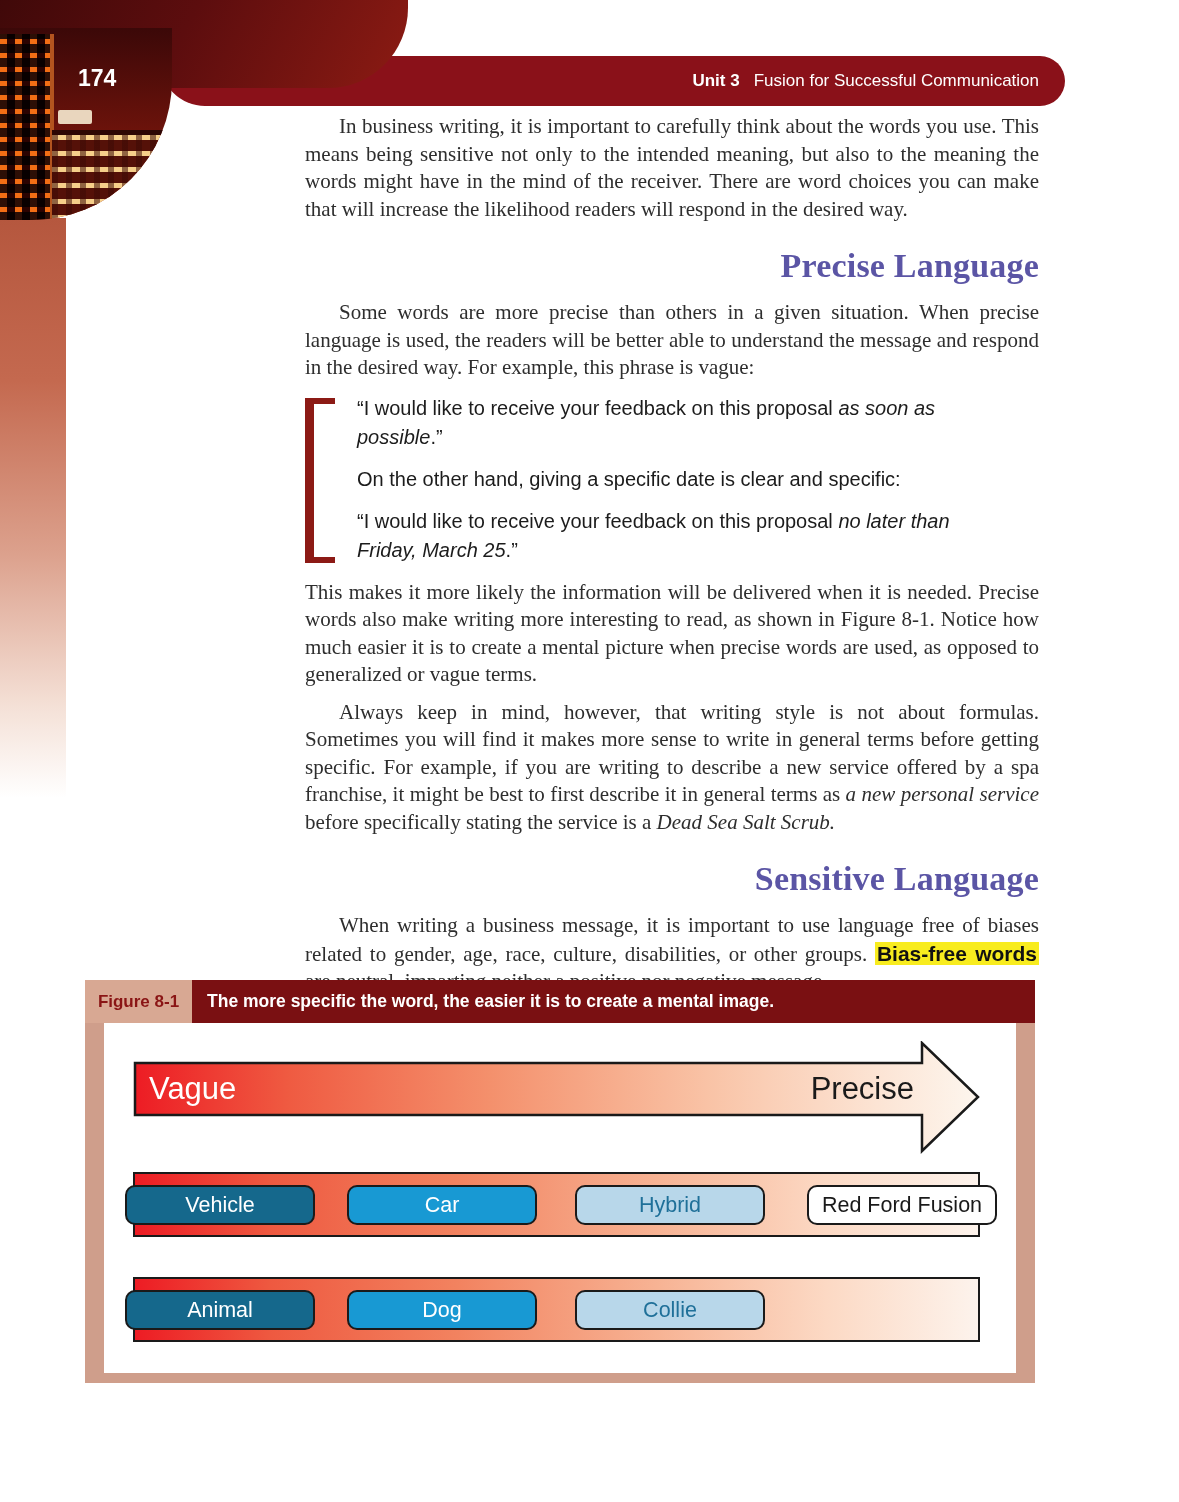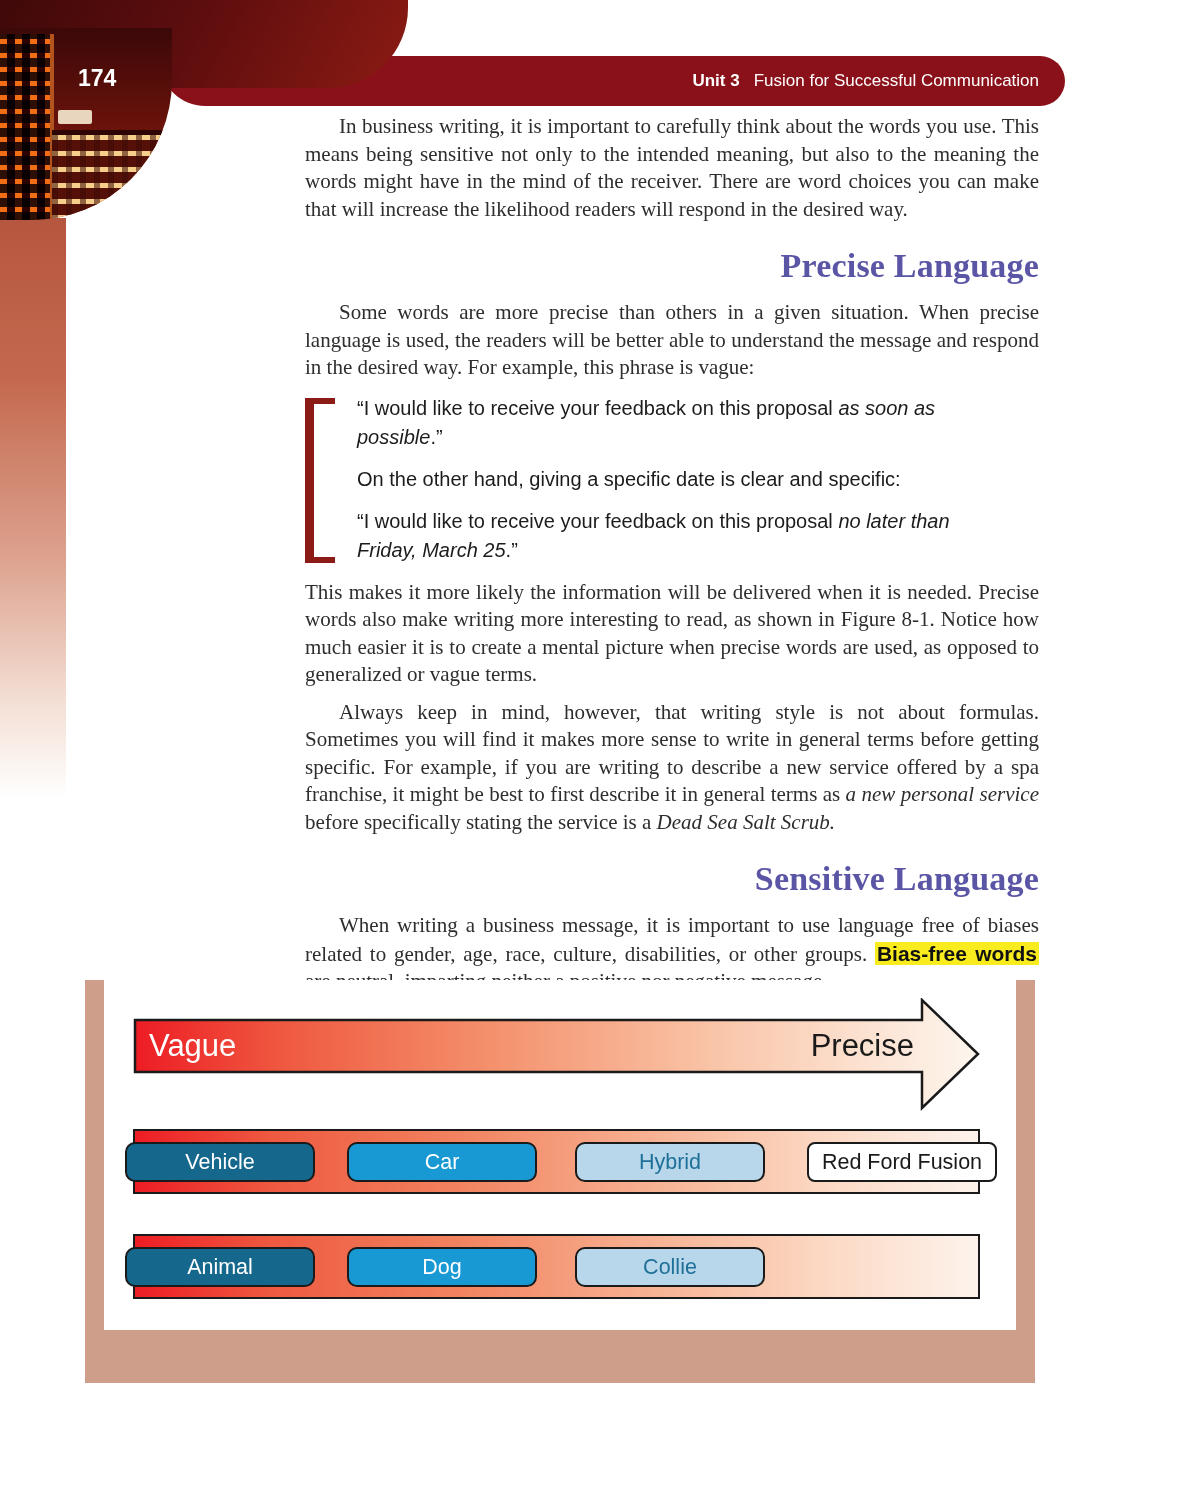--- a/index.html
+++ b/index.html
@@ -119,21 +119,21 @@
   .flow-box {
     position:absolute; height:40px; width:190px; border:2px solid #1a1a1a; border-radius:10px;
     display:flex; align-items:center; justify-content:center;
     font-family:"Liberation Sans", sans-serif; font-size:21.5px;
   }
   .row1-box { top:162px; }
   .row2-box { top:267px; }
   .bx0 { left:13px;  background:#15688c; color:#ffffff;margin-left:8px; }
   .bx1 { left:243px; background:#1899d3; color:#ffffff; }
   .bx2 { left:471px; background:#b8d7ea; color:#1f7099; }
-  .bx3 { left:703px; background:#ffffff; color:#1a1a1a;border-radius:8px; }
+  .bx3 { left:703px; background:#ffffff; color:#1a1a1a; }
 </style>
 </head>
 <body>
 
 <div class="page">
 
   <div class="header-bar">
     <span class="unit-label">Unit 3</span>
     <span class="unit-title">Fusion for Successful Communication</span>
   </div>
@@ -166,20 +166,24 @@
     <p class="body-para">This makes it more likely the information will be delivered when it is needed. Precise words also make writing more interesting to read, as shown in Figure 8-1. Notice how much easier it is to create a mental picture when precise words are used, as opposed to generalized or vague terms.</p>
 
     <p class="body-para indent" style="margin-top:10px;"><span>Always keep in mind, however, that writing style is not about formulas. Sometimes you will find it makes more sense to write in general terms before getting specific. For example, if you are writing to describe a new service offered by a spa franchise, it might be best to first describe it in general terms as </span><span class="it">a new personal service</span><span> before specifically stating the service is a </span><span class="it">Dead Sea Salt Scrub.</span></p>
 
     <h2 class="section-heading">Sensitive Language</h2>
 
     <p class="body-para indent"><span>When writing a business message, it is important to use language free of biases related to gender, age, race, culture, disabilities, or other groups. </span><span class="highlight">Bias-free words</span><span> are neutral, imparting neither a positive nor negative message.</span></p>
   </div>
 
   <div class="figure">
+    <div class="fig-caption-row">
+      <div class="fig-label">Figure 8-1</div>
+      <div class="fig-caption">The more specific the word, the easier it is to create a mental image.</div>
+    </div>
     <div class="fig-body">
       <div class="fig-inner">
 
         <svg class="arrow-svg" width="912" height="130" viewBox="0 0 912 130">
           <defs>
             <linearGradient id="arrowGrad" x1="0" y1="0" x2="1" y2="0">
               <stop offset="0" stop-color="#ed1c24"></stop>
               <stop offset="0.18" stop-color="#ef5a41"></stop>
               <stop offset="0.42" stop-color="#f4906c"></stop>
               <stop offset="0.68" stop-color="#f9c3a6"></stop>

